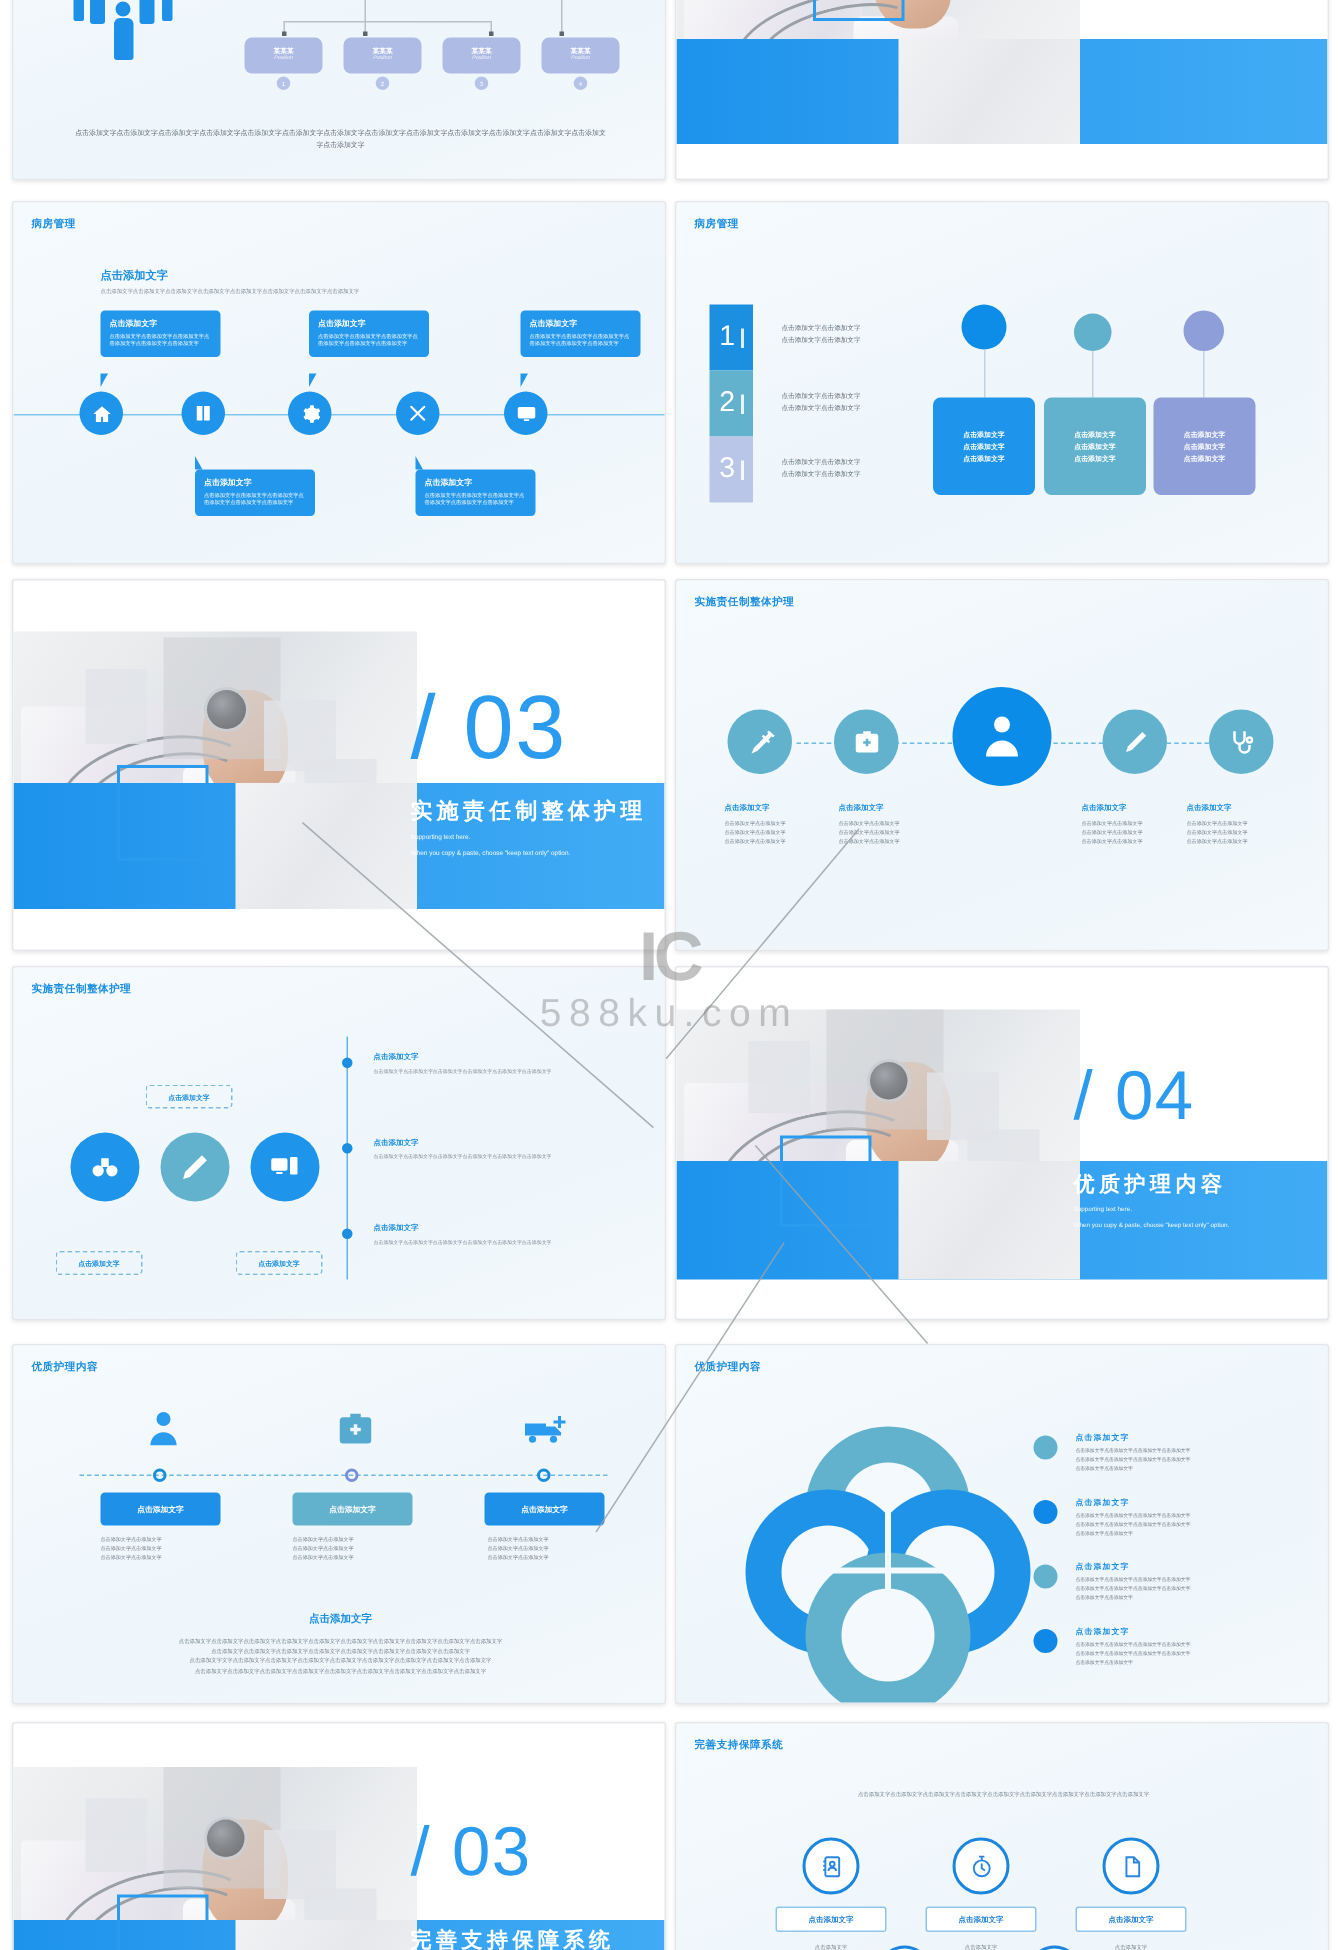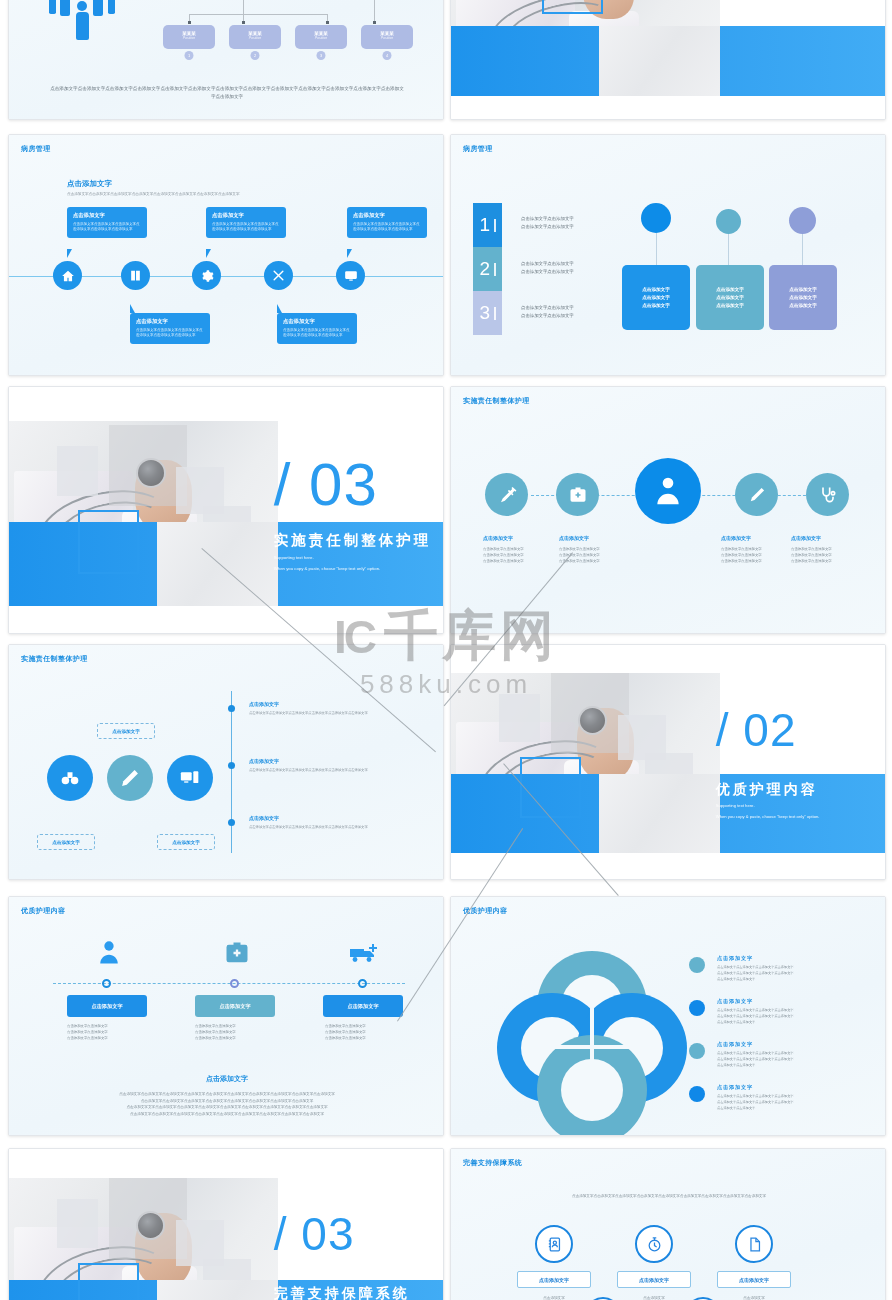--- a/index.html
+++ b/index.html
@@ -631,21 +631,21 @@
           <div class="stetho-head" style="left:48%; top:20%; width:25px; height:25px;"></div>
           <div class="gsq" style="left:37%; top:0%; width:29%; height:46%;"></div>
           <div class="gsq2" style="left:18%; top:12%; width:15%; height:28%;"></div>
           <div class="gsq2" style="left:62%; top:24%; width:18%; height:26%;"></div>
           <div class="gsq2" style="left:72%; top:46%; width:18%; height:30%;"></div>
         </div>
         <div class="band"></div>
         <div class="band-cut" style="left:34%; width:28%; height:34%;"></div>
         <div class="blue-outline" style="left:16%; top:48%; width:14%; height:26%;"></div>
 
-        <div class="cover-num" style="left:61%; top:62px; font-size:46px;">/ 02</div>
+        <div class="cover-num" style="left:61%; top:62px; font-size:46px;">/ 04</div>
         <div class="cover-cn" style="left:61%; top:136px; font-size:14px;">优质护理内容</div>
         <div class="cover-sub1" style="left:61%; top:158px; font-size:4.2px;">Supporting text here.</div>
         <div class="cover-sub2" style="left:61%; top:169px; font-size:4.2px;">When you copy &amp; paste,  choose "keep text only" option.</div>
       </div>
     </div>
   </div>
 
   <div class="slide" style="left:8px; top:896px; width:436px; height:240px; border-radius:2px;">
     <div class="slide-inner">
       <div class="bgfill"></div>
@@ -848,18 +848,17 @@
   </div>
 
   <div class="leader" style="left:202px; top:548px; width:310px; transform:rotate(41deg);"></div>
   <div class="leader" style="left:573px; top:553px; width:200px; transform:rotate(130deg);"></div>
   <div class="leader" style="left:397px; top:1021px; width:230px; transform:rotate(-57deg);"></div>
   <div class="leader" style="left:618px; top:896px; width:175px; transform:rotate(-131deg);"></div>
 
   <div id="watermark">
     <div class="wm-row">
       <span class="wm-ic">IC</span>
-      <span class="wm-cn">千库网</span>
     </div>
     <div class="wm-url">588ku.com</div>
   </div>
 
 </div>
 
 </body></html>

